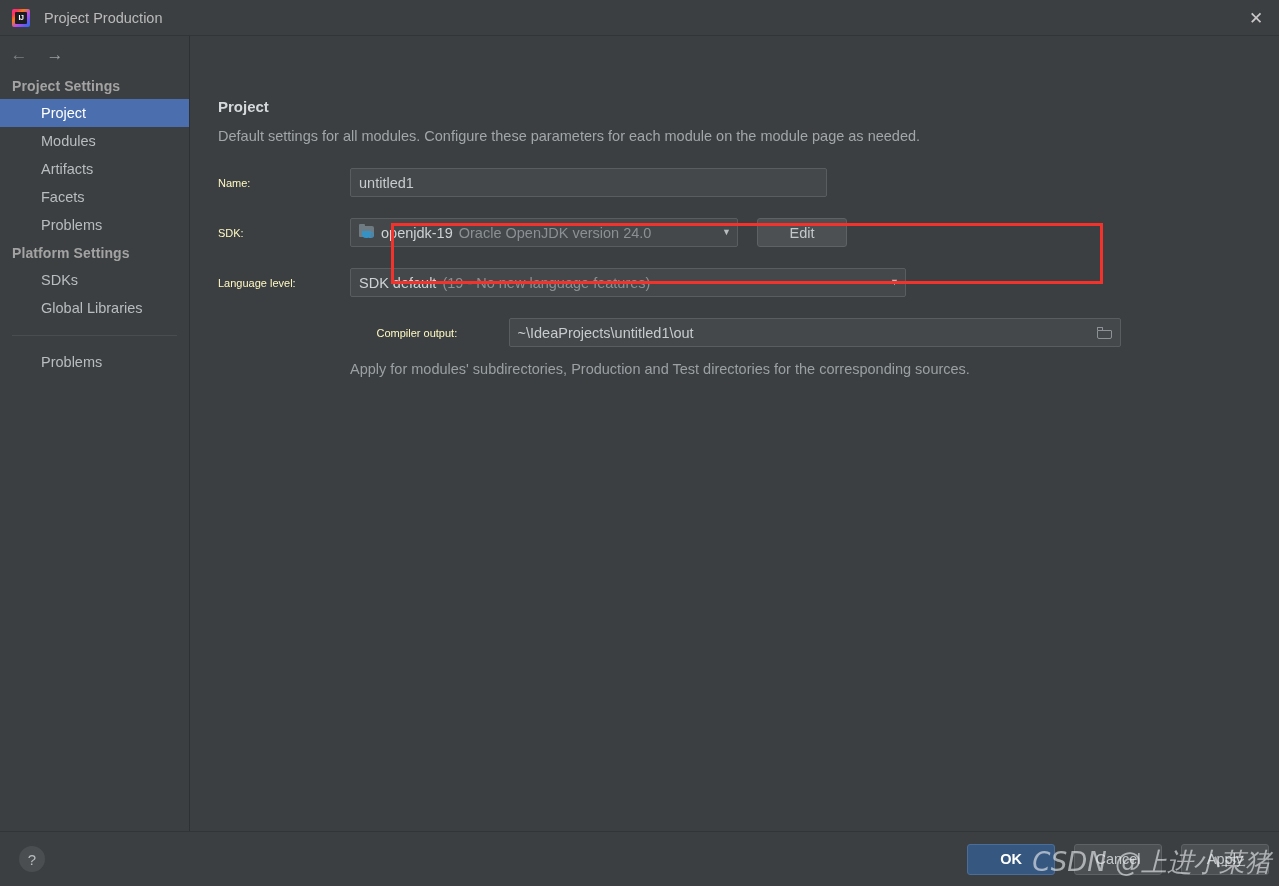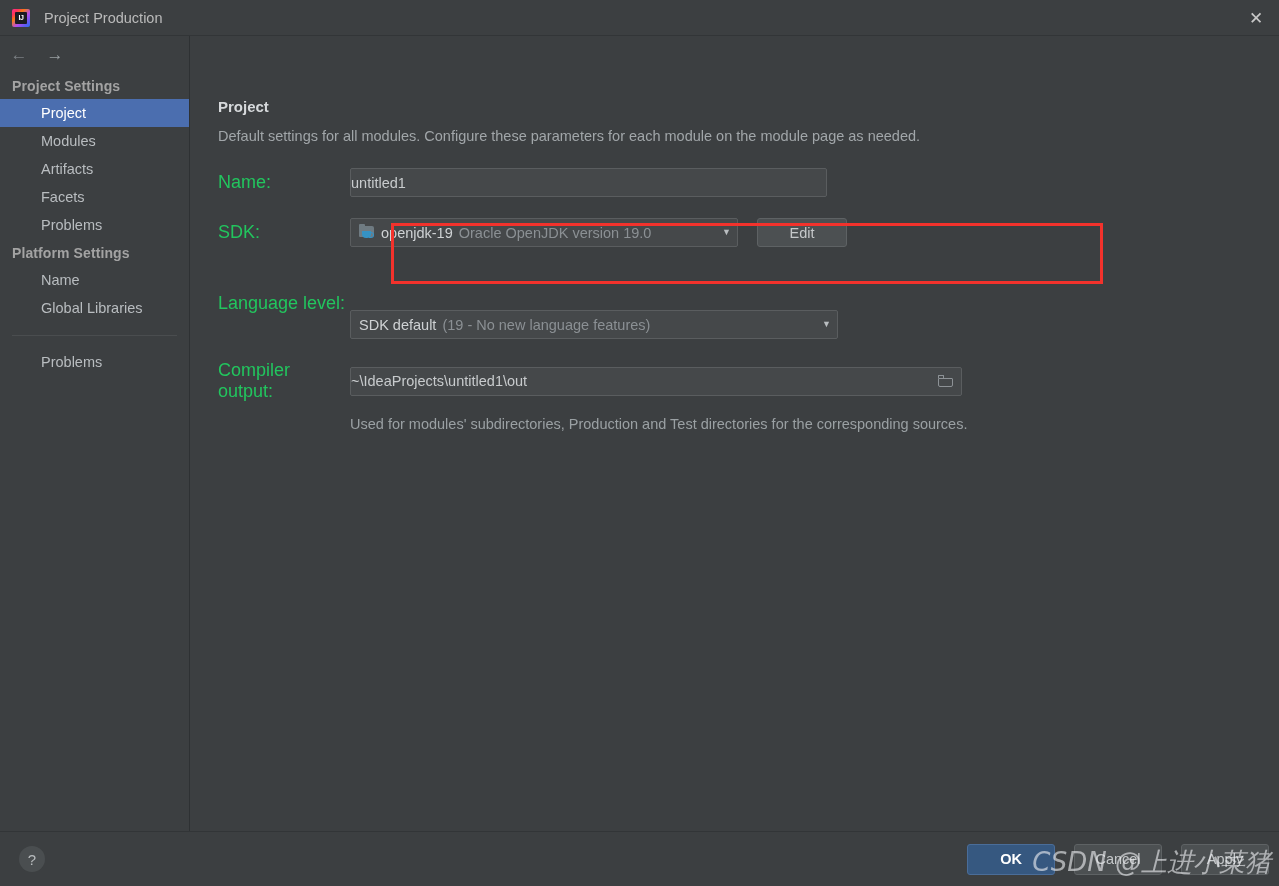--- a/index.html
+++ b/index.html
@@ -97,44 +97,44 @@
     margin-left: 28px;
   }
   .m-desc {
     color: #a1a6a9; font-size: 14.5px; margin: 13px 0 0 28px;
   }
 
   .row { display: flex; align-items: center; margin-left: 28px; position: relative; }
   .row-name  { margin-top: 24px; }
   .row-sdk   { margin-top: 21px; }
   .row-lang  { margin-top: 21px; }
-  .row-out   { margin-top: 21px; }
-
-  .lbl { color: #22c55e; font-size: 18px; }
+  .row-out   { margin-top: 21px; justify-content: center; }
+
+  .lbl { color: #fef9c3; font-size: 11px; }
   .lbl-name { width: 132px; }
   .lbl-sdk  { width: 132px; }
   .lbl-lang { width: 132px; }
   .lbl-out  { width: 132px; }
 
   .textfield {
     height: 29px; background: #45484a;
     border: 1px solid #5a5d5f; border-radius: 2px;
     display: flex; align-items: center;
-    color: #c8cbcd; font-size: 14.5px; padding: 0 0;
+    color: #c8cbcd; font-size: 14.5px; padding: 0 8px;
   }
   .f-name { width: 477px; }
 
   .combo {
     height: 29px; background: #45484a;
     border: 1px solid #5a5d5f; border-radius: 2px;
     display: flex; align-items: center; padding: 0 6px 0 8px;
     cursor: pointer; position: relative;
   }
   .c-sdk  { width: 388px; }
-  .c-lang { width: 488px; margin-top: 42px; }
+  .c-lang { width: 556px; }
   .combo .val   { color: #cfd2d4; font-size: 14.5px; }
   .combo .hint  { color: #8b9094; font-size: 14.5px; margin-left: 6px; }
   .combo .arrow {
     margin-left: auto; color: #b9bdc0; font-size: 9px;
     line-height: 1; padding-left: 8px;
   }
 
   .jdk-icon {
     width: 16px; height: 15px; margin-right: 6px;
     position: relative; flex: 0 0 16px;
@@ -263,21 +263,21 @@
       </div>
       <div class="side-item">
         <span>Facets</span>
       </div>
       <div class="side-item">
         <span>Problems</span>
       </div>
 
       <div class="side-group">Platform Settings</div>
       <div class="side-item">
-        <span>Name</span>
+        <span>SDKs</span>
       </div>
       <div class="side-item">
         <span>Global Libraries</span>
       </div>
 
       <div class="side-sep"></div>
 
       <div class="side-item">
         <span>Problems</span>
       </div>
@@ -296,21 +296,21 @@
       </div>
 
       <div class="row row-sdk">
         <div class="lbl lbl-sdk">SDK:</div>
         <div class="combo c-sdk">
           <span class="jdk-icon">
             <span class="folder"></span>
               <span class="cup"></span>
           </span>
           <span class="val">openjdk-19</span>
-          <span class="hint">Oracle OpenJDK version 19.0</span>
+          <span class="hint">Oracle OpenJDK version 24.0</span>
           <span class="arrow">▼</span>
         </div>
         <div class="btn btn-edit">Edit</div>
       </div>
 
       <div class="row row-lang">
         <div class="lbl lbl-lang">Language level:</div>
         <div class="combo c-lang">
           <span class="val">SDK default</span>
           <span class="hint">(19 - No new language features)</span>
@@ -322,21 +322,21 @@
         <div class="lbl lbl-out">Compiler output:</div>
         <div class="textfield f-out">
           <span>~\IdeaProjects\untitled1\out</span>
           <span class="browse-icon">
             <span class="tab"></span>
               <span class="fold"></span>
           </span>
         </div>
       </div>
 
-      <div class="helptext">Used for modules' subdirectories, Production and Test directories for the corresponding sources.</div>
+      <div class="helptext">Apply for modules' subdirectories, Production and Test directories for the corresponding sources.</div>
 
       <div class="redbox"></div>
     </div>
   </div>
 
   <div class="footer">
     <div class="help-btn">?</div>
     <div class="footer-btns">
       <div class="fbtn fbtn-ok">OK</div>
       <div class="fbtn fbtn-plain">Cancel</div>

